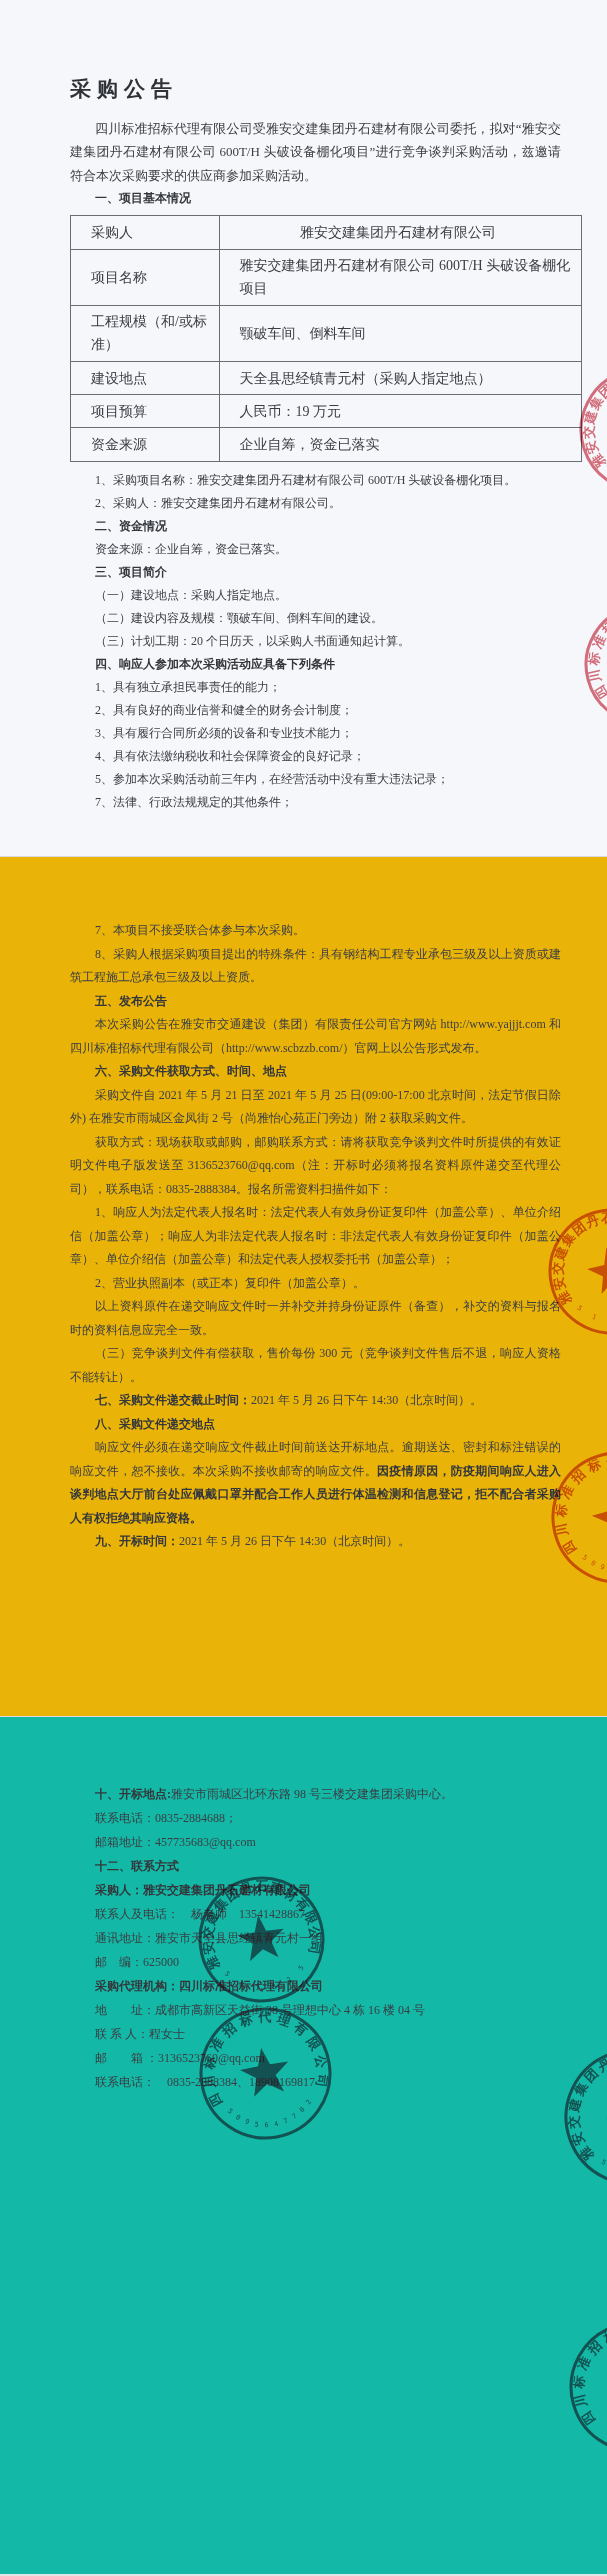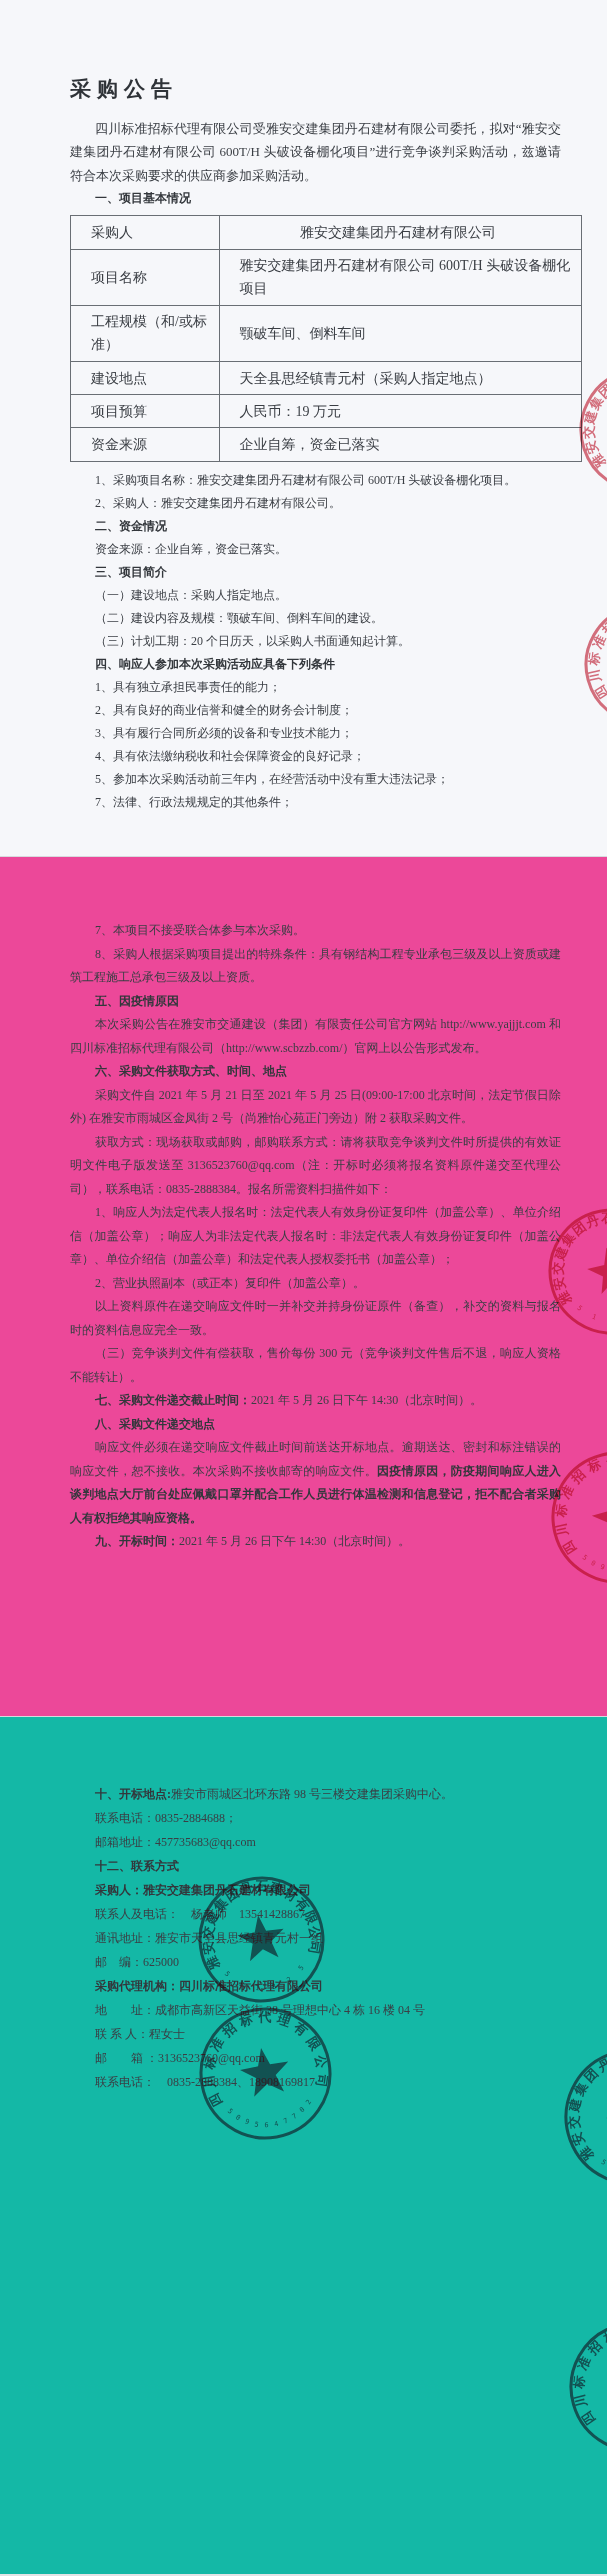--- a/index.html
+++ b/index.html
@@ -12,21 +12,21 @@
   }
   .page{
     position:relative;
     width:607px;
     background:#f5f6f9;
     overflow:hidden;
     box-sizing:border-box;
     border-bottom:1.5px solid #d8dadd;
   }
   .page-1{height:857px;background:#f6f7fa;}
-  .page-2{height:860px;background:#ec4899;}
+  .page-2{height:860px;background:#eab308;}
   .page-3{height:857px;border-bottom:none;background:#14b8a6;}
   .content{
     padding:0 46px 0 70px;
     box-sizing:border-box;
   }
   .doc-title{
     font-size:21px;
     font-weight:bold;
     letter-spacing:6px;
     color:#2f3338;
@@ -142,21 +142,21 @@
         <polygon points="86.0,54.8 93.3,75.9 115.7,76.4 97.9,89.9 104.3,111.2 86.0,98.5 67.7,111.2 74.1,89.9 56.3,76.4 78.7,75.9"></polygon>
       </g>
     </svg>
   </div>
 
 <div class="page page-2">
   <div class="content">
     <div class="pad-top-p2"></div>
     <p class="line"><span>7、本项目不接受联合体参与本次采购。</span><b></b><span></span></p>
     <p class="line"><span>8、采购人根据采购项目提出的特殊条件：具有钢结构工程专业承包三级及以上资质或建筑工程施工总承包三级及以上资质。</span><b></b><span></span></p>
-    <p class="line"><span></span><b>五、因疫情原因</b><span></span></p>
+    <p class="line"><span></span><b>五、发布公告</b><span></span></p>
     <p class="line"><span>本次采购公告在雅安市交通建设（集团）有限责任公司官方网站 http://www.yajjjt.com 和四川标准招标代理有限公司（http://www.scbzzb.com/）官网上以公告形式发布。</span><b></b><span></span></p>
     <p class="line"><span></span><b>六、采购文件获取方式、时间、地点</b><span></span></p>
     <p class="line"><span>采购文件自 2021 年 5 月 21 日至 2021 年 5 月 25 日(09:00-17:00 北京时间，法定节假日除外) 在雅安市雨城区金凤街 2 号（尚雅怡心苑正门旁边）附 2 获取采购文件。</span><b></b><span></span></p>
     <p class="line"><span>获取方式：现场获取或邮购，邮购联系方式：请将获取竞争谈判文件时所提供的有效证明文件电子版发送至 3136523760@qq.com（注：开标时必须将报名资料原件递交至代理公司），联系电话：0835-2888384。报名所需资料扫描件如下：</span><b></b><span></span></p>
     <p class="line"><span>1、响应人为法定代表人报名时：法定代表人有效身份证复印件（加盖公章）、单位介绍信（加盖公章）；响应人为非法定代表人报名时：非法定代表人有效身份证复印件（加盖公章）、单位介绍信（加盖公章）和法定代表人授权委托书（加盖公章）；</span><b></b><span></span></p>
     <p class="line"><span>2、营业执照副本（或正本）复印件（加盖公章）。</span><b></b><span></span></p>
     <p class="line"><span>以上资料原件在递交响应文件时一并补交并持身份证原件（备查），补交的资料与报名时的资料信息应完全一致。</span><b></b><span></span></p>
     <p class="line"><span>（三）竞争谈判文件有偿获取，售价每份 300 元（竞争谈判文件售后不退，响应人资格不能转让）。</span><b></b><span></span></p>
     <p class="line"><span></span><b>七、采购文件递交截止时间：</b><span>2021 年 5 月 26 日下午 14:30（北京时间）。</span></p>
     <p class="line"><span></span><b>八、采购文件递交地点</b><span></span></p>

